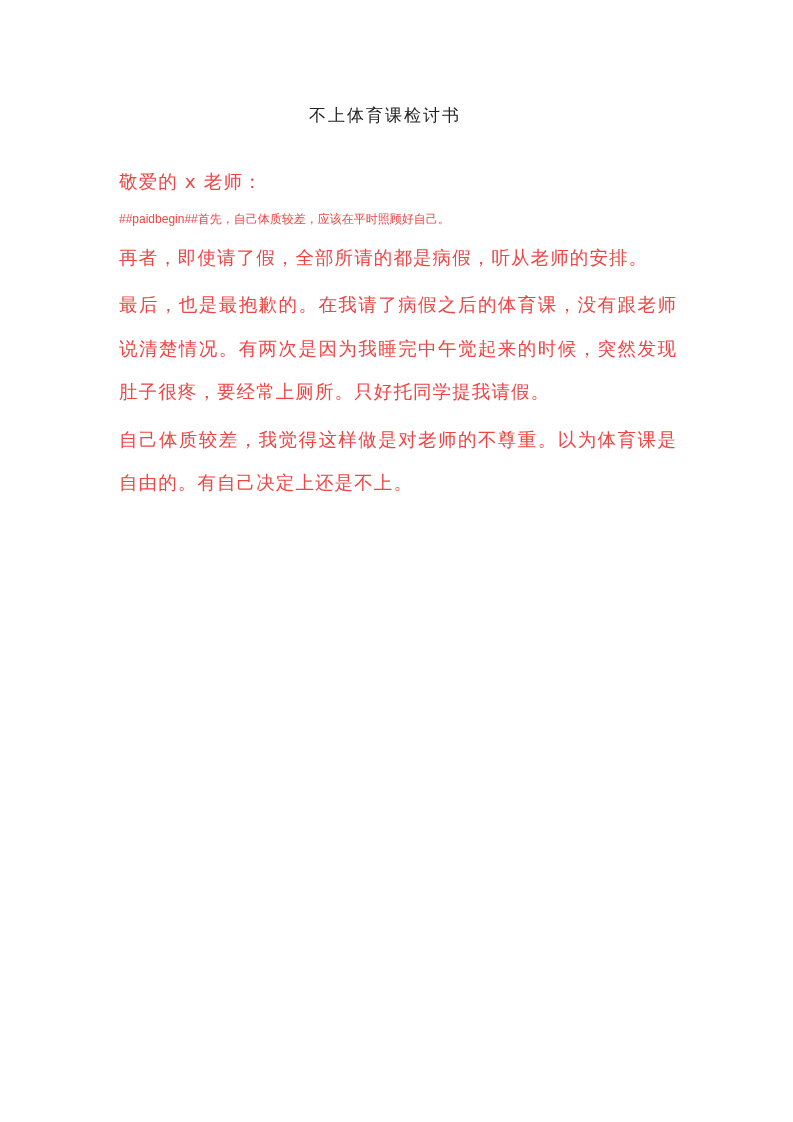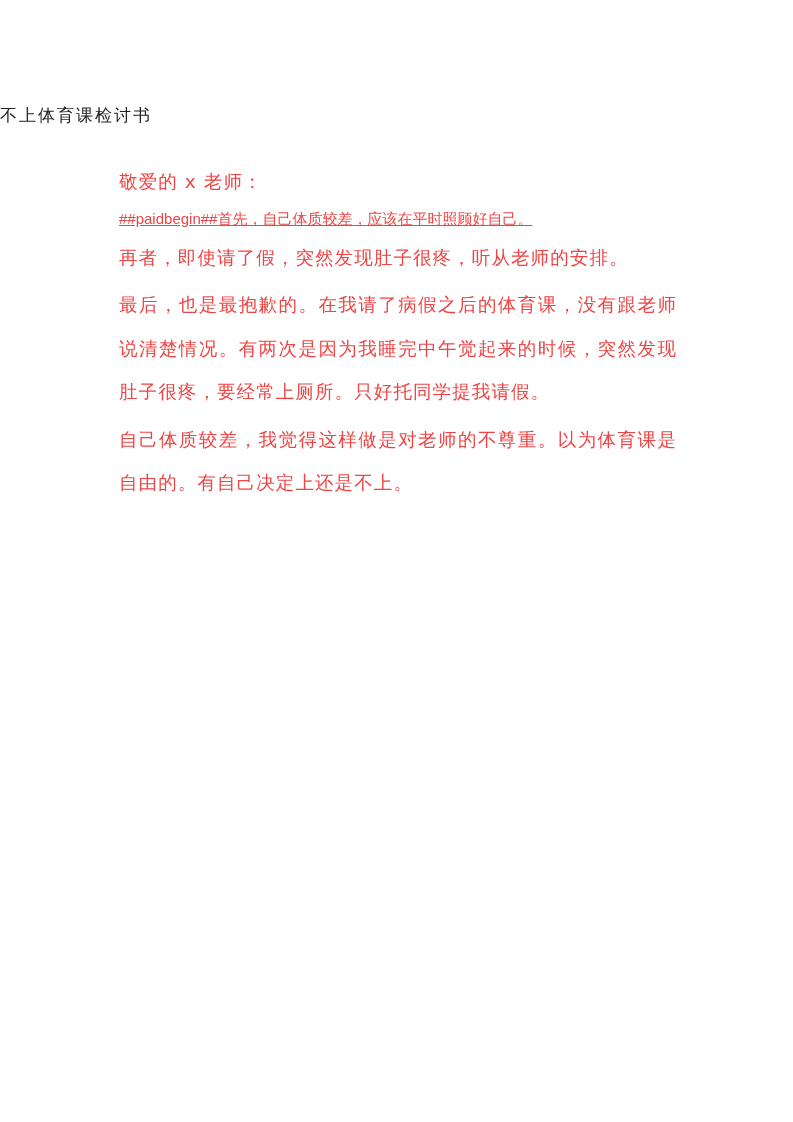--- a/index.html
+++ b/index.html
@@ -4,48 +4,47 @@
   <style>
     html, body { margin: 0; padding: 0; background: #ffffff; }
     body { width: 793px; height: 1122px; position: relative; overflow: hidden; }
     .page {
       position: absolute; left: 0; top: 0; width: 793px; height: 1122px;
       background: #ffffff; color: #1a1a1a;
       font-family: "DejaVu Sans", sans-serif;
     }
     .title {
       position: absolute; top: 104px; left: 0; width: 770px;
-      font-size: 17px; letter-spacing: 2px; color: #222;
+      text-align: center; font-size: 17px; letter-spacing: 2px; color: #222;
       font-weight: normal;
     }
     .body {
       position: absolute; left: 119px; top: 160px; width: 558px;
     }
     .para {
       margin: 0; font-size: 18.5px; line-height: 43.5px; letter-spacing: 1.1px;
       text-align: justify; color: #ef4444;
     }
     .para + .para { margin-top: 4px; }
     .salutation { margin-bottom: 4px; }
     .para.small {
-      font-size: 15px; line-height: 22px; letter-spacing: 0; margin-top: 2px; margin-bottom: 6px;
+      font-size: 12px; line-height: 22px; letter-spacing: 0; margin-top: 2px; margin-bottom: 6px;
       font-family: "Liberation Sans", sans-serif;
-      text-decoration: underline;
     }
     .marker { font-family: "Liberation Sans", sans-serif; }
   </style>
 </head>
 <body>
 
 <div class="page">
   <div class="title">不上体育课检讨书</div>
 
   <div class="body">
     <p class="para salutation">敬爱的 x 老师：</p>
 
 
     <p class="para small"><span class="marker">##paidbegin##</span><span>首先，自己体质较差，应该在平时照顾好自己。</span></p>
 
-    <p class="para">再者，即使请了假，突然发现肚子很疼，听从老师的安排。</p>
+    <p class="para">再者，即使请了假，全部所请的都是病假，听从老师的安排。</p>
     <p class="para">最后，也是最抱歉的。在我请了病假之后的体育课，没有跟老师说清楚情况。有两次是因为我睡完中午觉起来的时候，突然发现肚子很疼，要经常上厕所。只好托同学提我请假。</p>
     <p class="para">自己体质较差，我觉得这样做是对老师的不尊重。以为体育课是自由的。有自己决定上还是不上。</p>
   </div>
 </div>
 
 </body></html>

